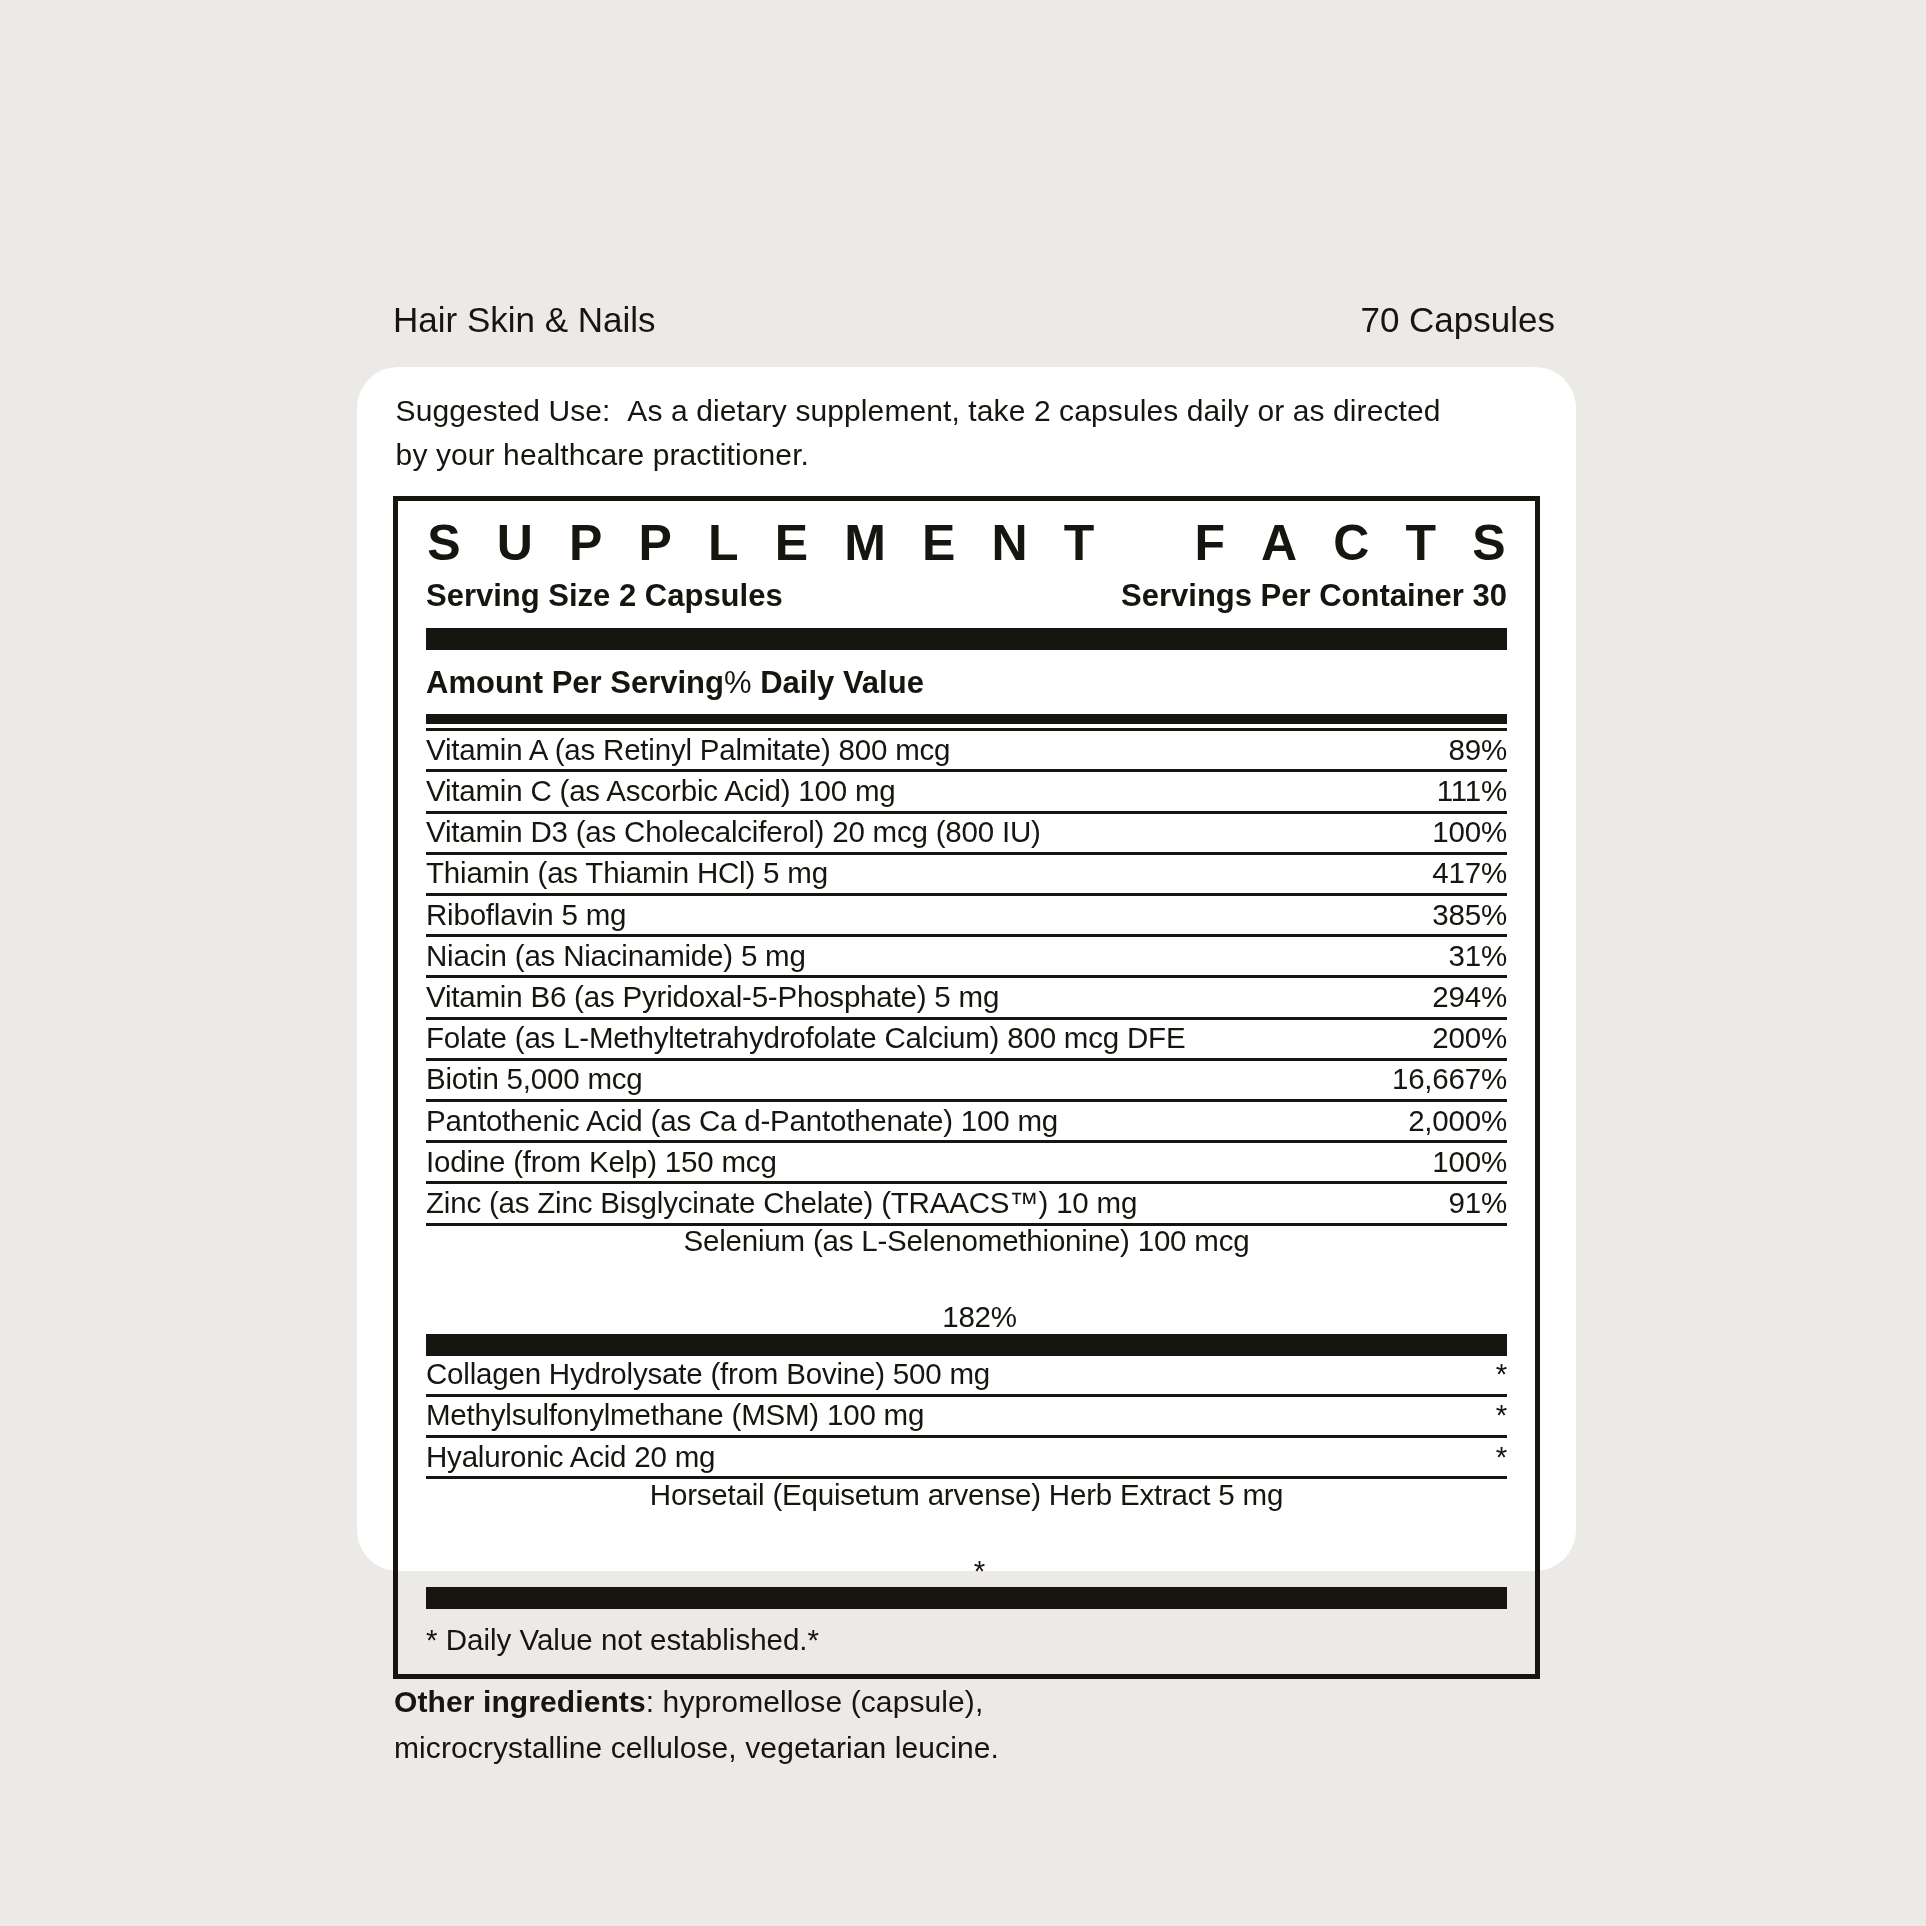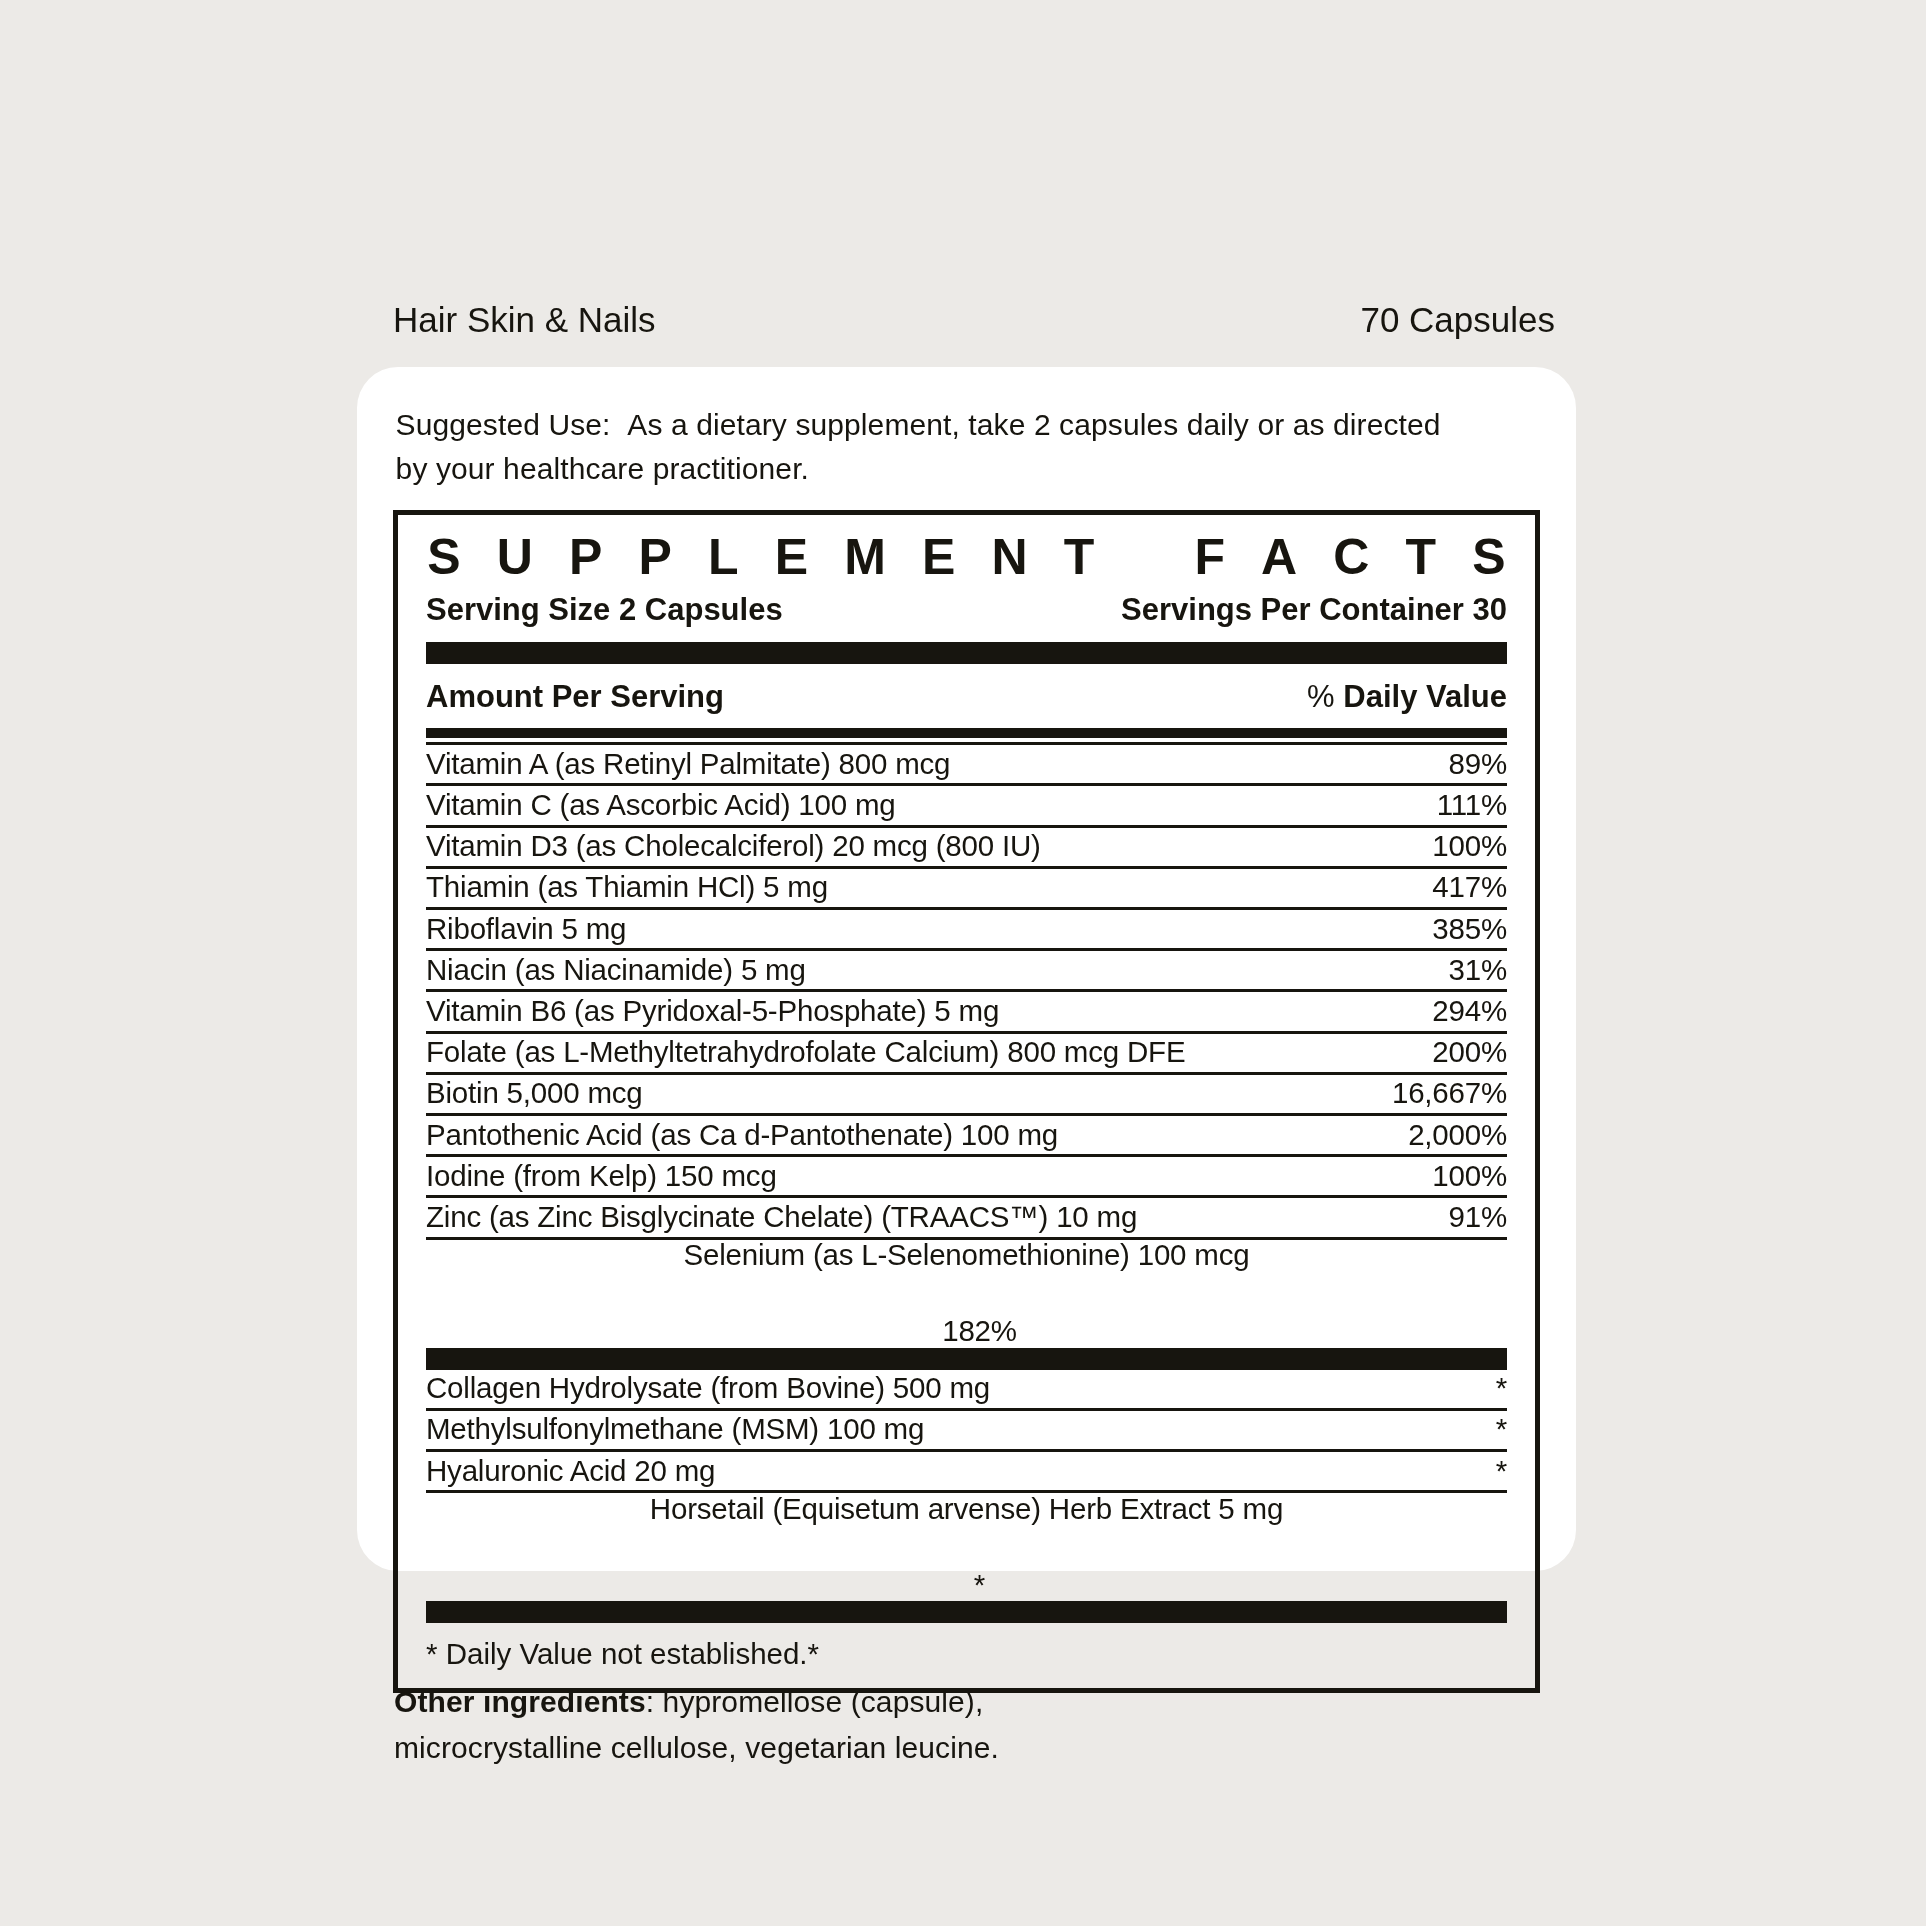--- a/index.html
+++ b/index.html
@@ -17,21 +17,21 @@
     position:absolute;left:393px;right:371px;top:300px;
     display:flex;justify-content:space-between;align-items:baseline;
     font-size:35px;font-weight:500;letter-spacing:0px;
   }
 
   
   .card{
     position:absolute;left:357px;top:367px;width:1219px;height:1204px;
     background:#FFFFFF;border-radius:41px;
     box-sizing:border-box;
-    padding:36px 36px 0 36px;
+    padding:22px 36px 0 36px;
   }
 
   .suggested{
     font-size:30px;line-height:1.48;font-weight:500;
     max-width:1079px;letter-spacing:0.1px;
     margin:0 0 0 2.6px;
   }
   .suggested .lead{letter-spacing:0.1px;}
 
   
@@ -48,21 +48,21 @@
     line-height:1.1;
   }
   .facts-title span{display:inline-block;}
   .serving-row{
     display:flex;justify-content:space-between;align-items:center;
     font-size:31px;font-weight:600;letter-spacing:0px;
     margin:6.4px 0 14px 0;
   }
   .bar{height:22px;background:#17150F;}
   .amount-row{
-    display:flex;justify-content:space-between;align-items:baseline;
+    display:flex;justify-content:flex-start;align-items:baseline;
     font-size:31px;font-weight:700;
     padding:15.4px 0 13px 0;
   }
   .amount-row .pct-sign{font-weight:400;}
   .double-rule{height:17.3px;}
   .double-rule .thick{height:9.6px;background:#17150F;}
   .double-rule .thin{height:3.2px;background:#17150F;margin-top:4.5px;}
 
   .rows .row{
     display:flex;justify-content:space-between;align-items:center;

